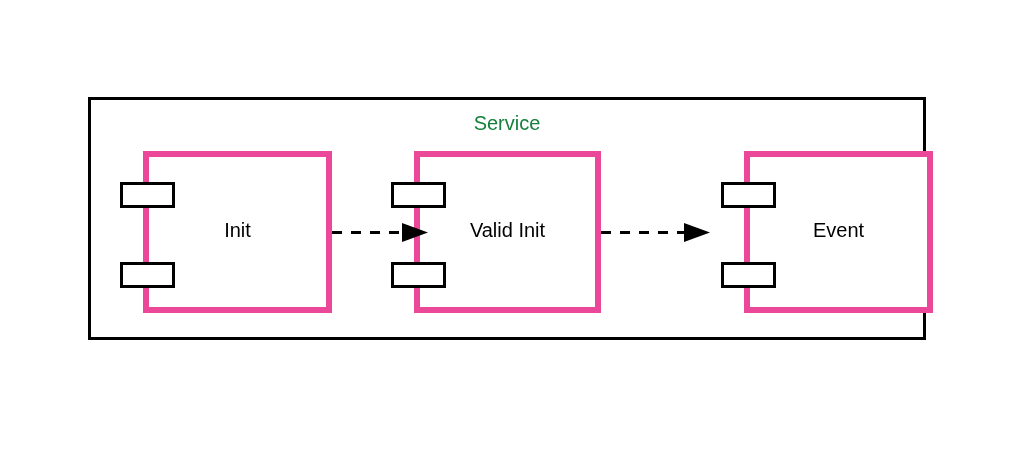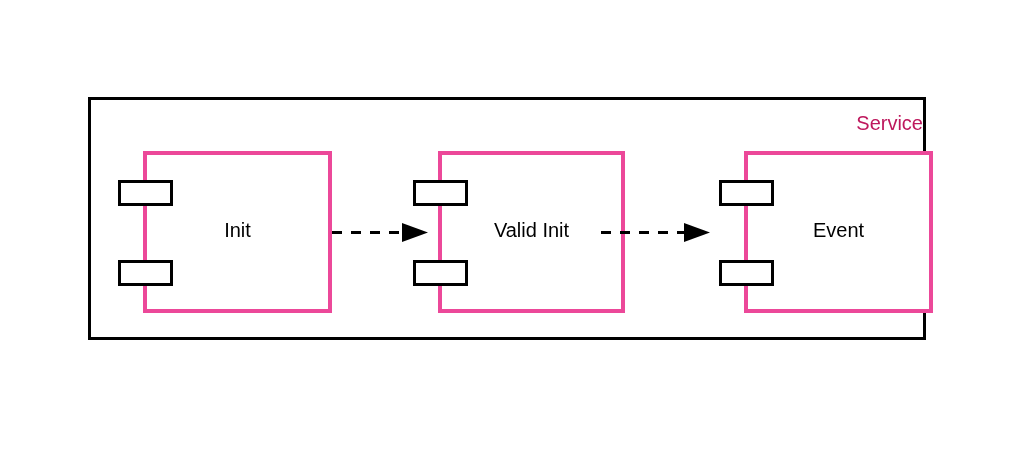--- a/index.html
+++ b/index.html
@@ -23,44 +23,44 @@
     height: 243px;
     border: 3px solid #000000;
     box-sizing: border-box;
     background: #ffffff;
   }
   .outer-label {
     position: absolute;
     left: 0;
     top: 11px;
     width: 100%;
-    text-align: right;
+    text-align: center;
     font-size: 20px;
-    color: #be185d;
+    color: #15803d;
     line-height: 24px;
   }
   .component {
     position: absolute;
     top: 151px;
     height: 162px;
-    border: 4px solid #ec4899;
+    border: 6px solid #ec4899;
     box-sizing: border-box;
     background: #ffffff;
     display: flex;
     align-items: center;
     justify-content: center;
   }
   .component .label {
     font-size: 20px;
     color: #000000;
     white-space: nowrap;
     margin-top: -4px;
   }
   .component.init  { left: 143px; width: 189px; }
-  .component.valid { left: 438px; width: 187px; }
+  .component.valid { left: 414px; width: 187px; }
   .component.event { left: 744px; width: 189px; }
   .port {
     position: absolute;
     left: -29px;
     width: 55px;
     height: 26px;
     border: 3px solid #000000;
     box-sizing: border-box;
     background: #ffffff;
   }

